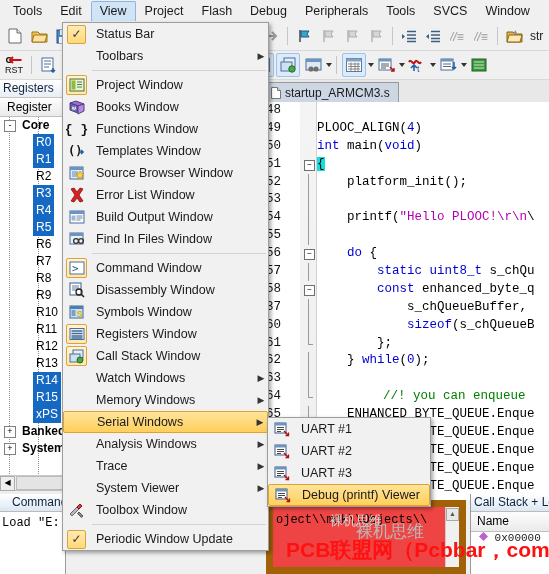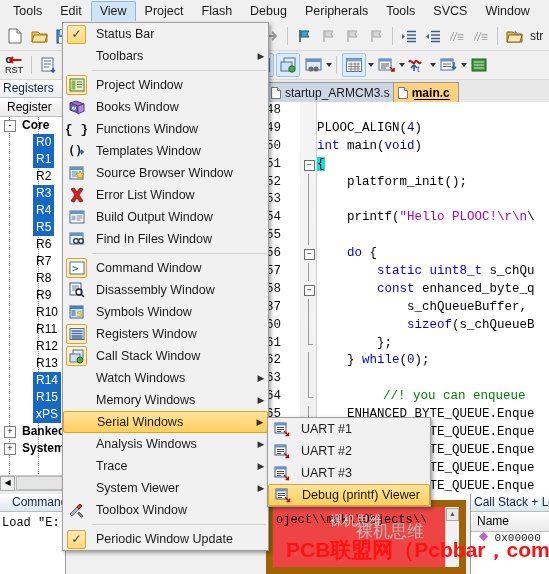--- a/index.html
+++ b/index.html
@@ -63,21 +63,21 @@
   
   .cmdwin{position:absolute;left:0;top:494px;width:66px;height:80px;background:#fff;
           border-right:1px solid #9a9a9a;box-sizing:border-box;}
   .cmdwin .t{height:17px;line-height:17px;background:linear-gradient(#ffffff,#dce7f3);
              border-bottom:1px solid #bbb;font-size:12px;padding-left:12px;color:#10243f;}
   .cmdtext{font-family:"Liberation Mono",monospace;font-size:12px;padding:4px 2px;white-space:nowrap;}
 
   
   .editor{position:absolute;left:266px;top:80px;width:283px;height:420px;background:#fff;}
   .tabstrip{height:22px;background:#e8e8e8;display:flex;align-items:flex-end;
-            border-bottom:1px solid #9a9a9a;}
+            border-bottom:1px solid #9a9a9a;gap:44px;}
   .etab{height:19px;display:flex;align-items:center;padding:0 8px 0 4px;font-size:12px;
         border:1px solid #9a9a9a;border-bottom:none;margin-right:-6px;position:relative;}
   .etab.inactive{background:#cdd6e3;color:#1b1b1b;}
   .etab.activet{background:#ffd27f;font-weight:bold;z-index:3;}
   .etab .under{position:absolute;left:20px;right:8px;bottom:2px;height:1px;background:#000;}
   .doc{position:absolute;left:0;top:22px;right:0;bottom:0;background:#fff;overflow:hidden;}
   .gutter{position:absolute;left:0;top:0;width:34px;bottom:0;background:#fff;}
   .foldcol{position:absolute;left:34px;top:0;width:16px;bottom:0;
            background:linear-gradient(#f4f4f4,#efefef);border-right:1px solid #d0d0d0;}
   .codearea{position:absolute;left:51px;top:0;right:0;bottom:0;overflow:hidden;}
@@ -451,30 +451,20 @@
   <div class="editor">
     <div class="tabstrip">
       <div class="etab inactive">
         <span style="margin-right:4px">
           <svg width="10" height="12" viewBox="0 0 10 12">
               <path d="M0.5 0.5h6l3 3v8h-9z" fill="#fff" stroke="#777"></path>
               <path d="M6.5 0.5v3h3" fill="#ddd" stroke="#777"></path>
             </svg>
         </span>
         <span>startup_ARMCM3.s</span>
-      </div>
-      <div class="etab activet">
-        <span style="margin-right:4px">
-          <svg width="10" height="12" viewBox="0 0 10 12">
-              <path d="M0.5 0.5h6l3 3v8h-9z" fill="#fff" stroke="#777"></path>
-              <path d="M6.5 0.5v3h3" fill="#ddd" stroke="#777"></path>
-            </svg>
-        </span>
-        <span>main.c</span>
-        <span class="under"></span>
       </div>
     </div>
     <div class="doc">
       <div class="gutter">
         <div id="linenums">
             <div class="lnum">48</div>
             <div class="lnum">49</div>
             <div class="lnum">50</div>
             <div class="lnum">51</div>
             <div class="lnum">52</div>

